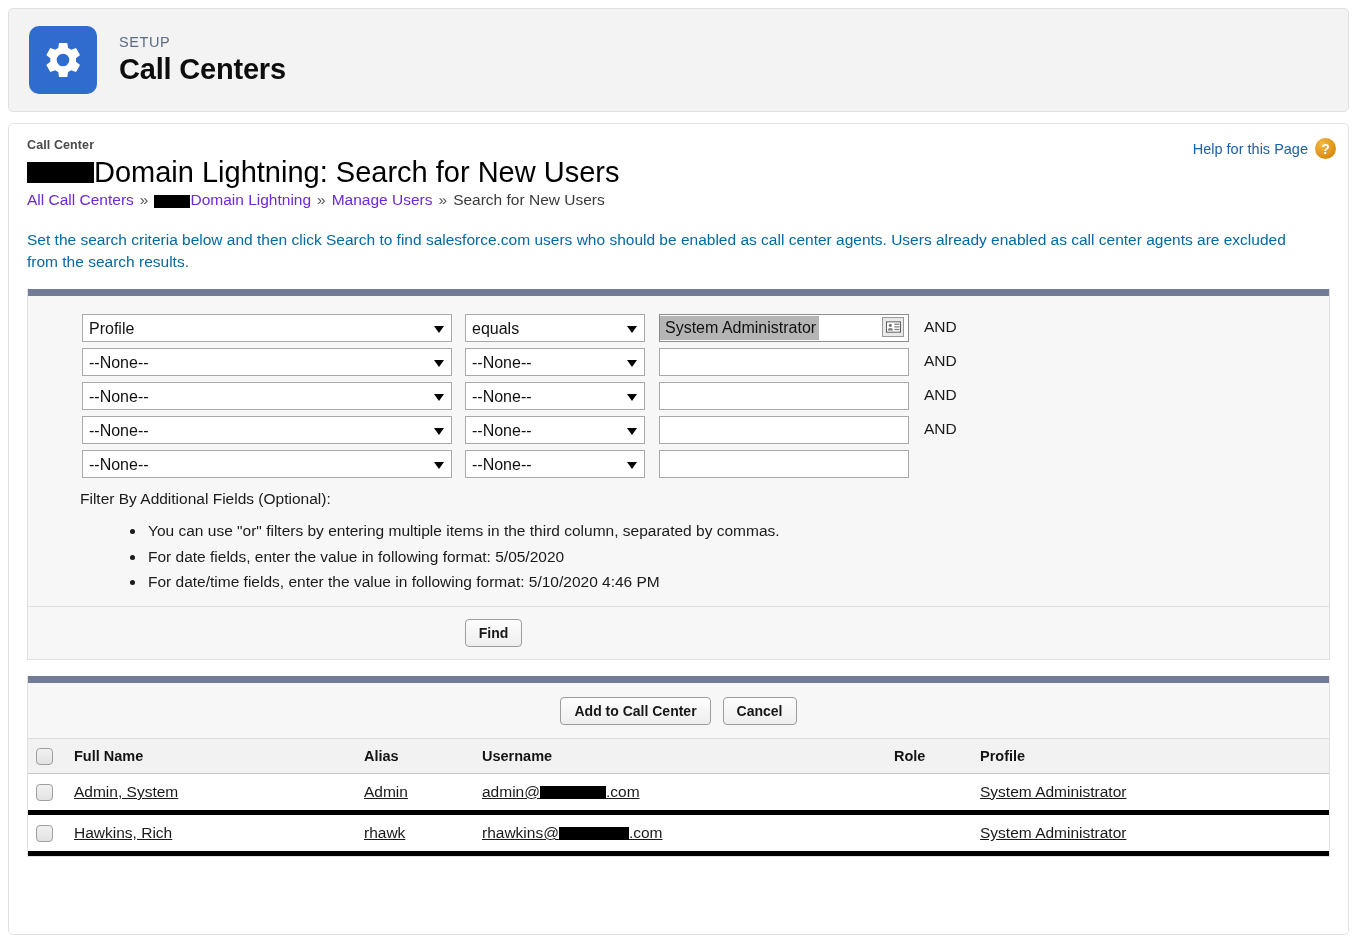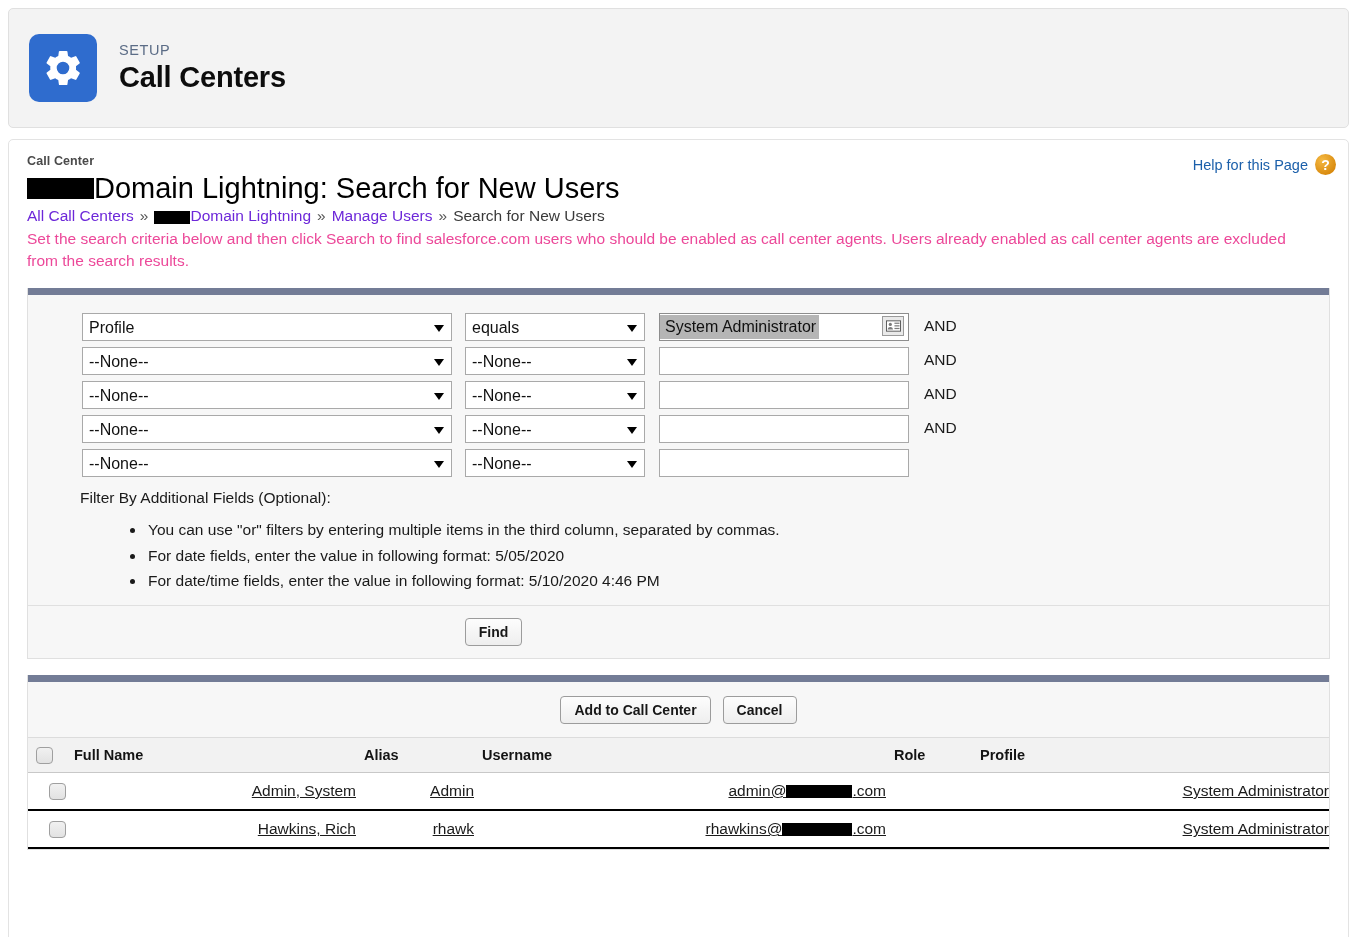--- a/index.html
+++ b/index.html
@@ -10,21 +10,21 @@
     font-family: "Liberation Sans", sans-serif;
     overflow: hidden;
   }
   body { padding: 8px 8px 0 8px; }
 
   
   .setup-header {
     background: #f3f3f3;
     border: 1px solid #e0e0e0;
     border-radius: 5px;
-    height: 120px;
+    height: 104px;
     display: flex;
     align-items: center;
     padding: 0 0 0 20px;
   }
   .setup-icon {
     width: 68px; height: 68px;
     border-radius: 10px;
     background: #2f6cce;
     display: flex; align-items: center; justify-content: center;
     flex: 0 0 auto;
@@ -97,23 +97,23 @@
 
   .breadcrumb {
     font-size: 15.5px;
     color: #3a3a3a;
     display: flex; align-items: center; flex-wrap: wrap;
   }
   .breadcrumb a { color: #6d28d9; text-decoration: none; }
   .breadcrumb .sep { color: #555; margin: 0 6px; }
 
   .intro {
-    margin-top: 3px;
+    margin-top: 20px;
     font-size: 15.5px;
-    color: #ec4899;
+    color: #0369a1;
     line-height: 1.42;
     max-width: 1290px;
   }
 
   
   .panel {
     margin-top: 16px;
     border: 1px solid #e0e0e0;
     border-top: none;
     background: #fca5a5;
@@ -250,27 +250,26 @@
     border-top: 1px solid #dcdcdc;
     border-bottom: 1px solid #c8c8c8;
     font-size: 14.5px;
     font-weight: bold;
     color: #141414;
     text-align: left;
     padding: 8px 0 8px 8px;
     white-space: nowrap;
   }
   table.results td {
-    border-bottom: 2px solid #000000;
+    border-bottom: 5px solid #000000;
     font-size: 15.5px;
     padding: 9px 0 9px 8px;
     color: #1a1a1a;
     white-space: nowrap;
     overflow: hidden;
-    text-align: right;
   }
   table.results a { color: #1a1a1a; text-decoration: underline; }
   .col-check { width: 38px; }
   .col-name  { width: 290px; }
   .col-alias { width: 118px; }
   .col-user  { width: 412px; }
   .col-role  { width: 86px; }
   .chk {
     width: 17px; height: 17px;
     border: 1px solid #9f9f9f;

